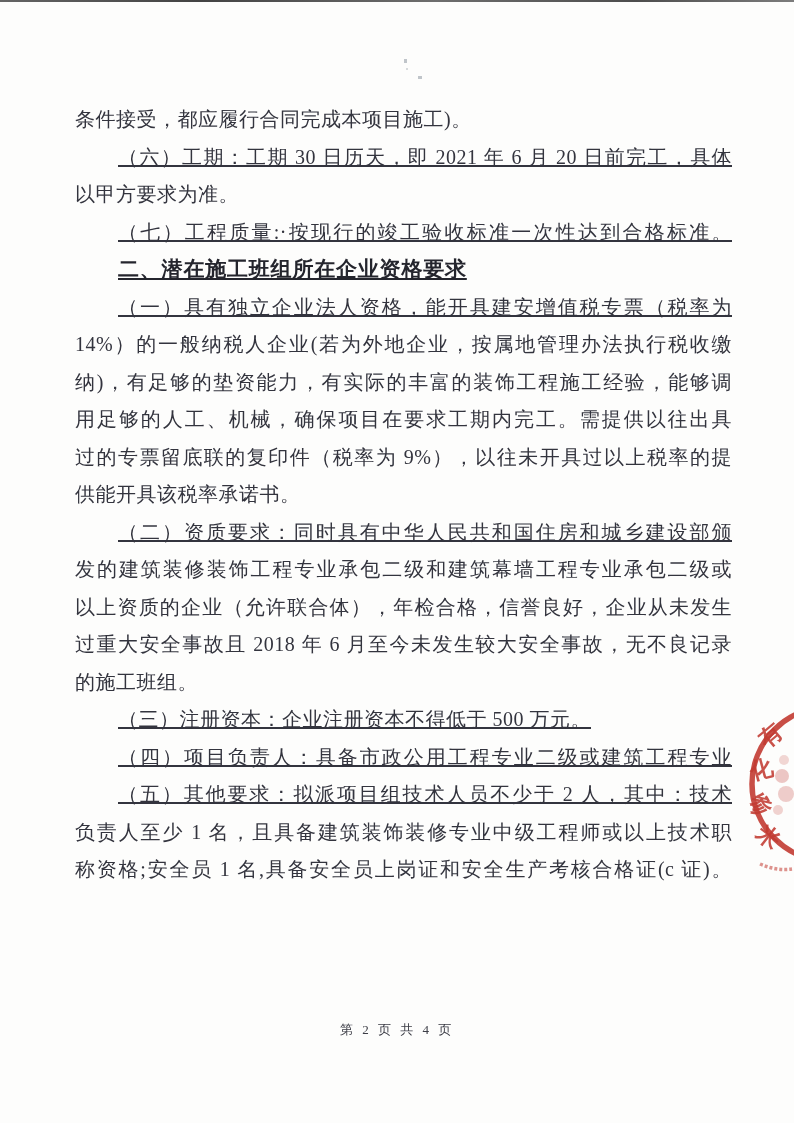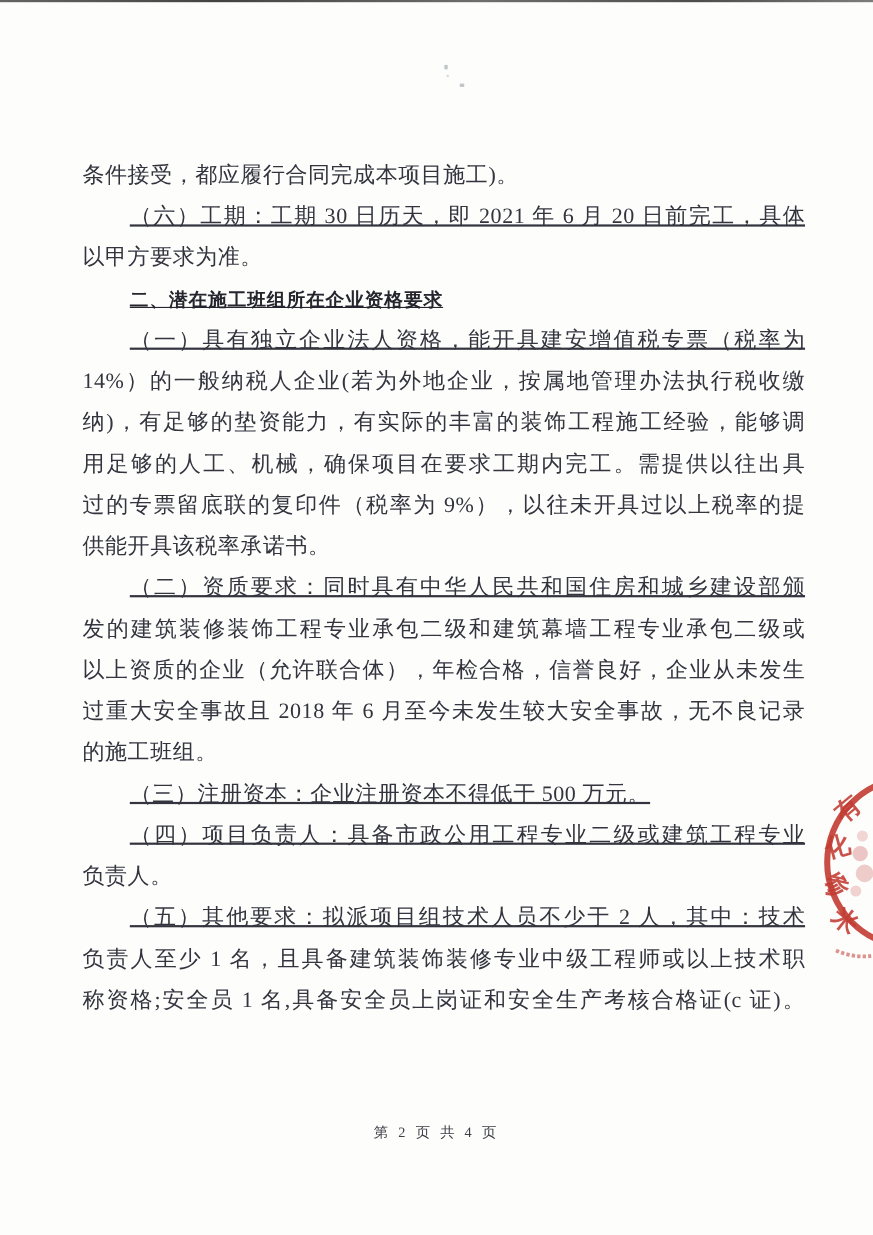--- a/index.html
+++ b/index.html
@@ -14,35 +14,34 @@
   .scan-topline{
     position:absolute;top:0;left:0;right:0;height:2px;
     background:linear-gradient(90deg,#4a4a4a,#222 25%,#555 55%,#2e2e2e 80%,#666);
     opacity:.85;
   }
   .doc-body{
     position:absolute;
     left:75px;top:101px;width:657px;
     color:#33343e;
     font-size:20px;
-    margin-top:40px;
   }
   .line{
     height:37.5px;
     line-height:37.5px;
     overflow:hidden;
     letter-spacing:0.5px;
   }
   .line.indent{text-indent:43px;text-decoration:underline;}
   .line.full{text-align:justify;text-align-last:justify;}
   .line.end{text-align:left;}
   .line.heading{
     font-weight:bold;
     color:#24252d;
-    font-size:17px;
+    font-size:21px;
     letter-spacing:0.8px;
   }
   .page-footer{
     position:absolute;left:0;right:0;top:1021px;
     text-align:center;
     font-size:13px;
     color:#3c3d46;
     letter-spacing:3px;
   }
   .seal{
@@ -68,35 +67,35 @@
   <div class="scan-topline"></div>
 
   <div class="speck s1"></div>
   <div class="speck s2"></div>
   <div class="speck s3"></div>
 
   <div class="doc-body" id="doc-lines">
       <div class="line end">条件接受，都应履行合同完成本项目施工)。</div>
       <div class="line full indent">（六）工期：工期 30 日历天，即 2021 年 6 月 20 日前完工，具体</div>
       <div class="line end">以甲方要求为准。</div>
+      <div class="line full indent">（七）工程质量:·按现行的竣工验收标准一次性达到合格标准。</div>
       <div class="line heading indent">二、潜在施工班组所在企业资格要求</div>
       <div class="line full indent">（一）具有独立企业法人资格，能开具建安增值税专票（税率为</div>
       <div class="line full">14%）的一般纳税人企业(若为外地企业，按属地管理办法执行税收缴</div>
       <div class="line full">纳)，有足够的垫资能力，有实际的丰富的装饰工程施工经验，能够调</div>
       <div class="line full">用足够的人工、机械，确保项目在要求工期内完工。需提供以往出具</div>
       <div class="line full">过的专票留底联的复印件（税率为 9%），以往未开具过以上税率的提</div>
       <div class="line end">供能开具该税率承诺书。</div>
       <div class="line full indent">（二）资质要求：同时具有中华人民共和国住房和城乡建设部颁</div>
       <div class="line full">发的建筑装修装饰工程专业承包二级和建筑幕墙工程专业承包二级或</div>
       <div class="line full">以上资质的企业（允许联合体），年检合格，信誉良好，企业从未发生</div>
       <div class="line full">过重大安全事故且 2018 年 6 月至今未发生较大安全事故，无不良记录</div>
       <div class="line end">的施工班组。</div>
       <div class="line end indent">（三）注册资本：企业注册资本不得低于 500 万元。</div>
       <div class="line full indent">（四）项目负责人：具备市政公用工程专业二级或建筑工程专业</div>
-      <div class="line end">负责人。</div>
       <div class="line full indent">（五）其他要求：拟派项目组技术人员不少于 2 人，其中：技术</div>
       <div class="line full">负责人至少 1 名，且具备建筑装饰装修专业中级工程师或以上技术职</div>
       <div class="line full">称资格;安全员 1 名,具备安全员上岗证和安全生产考核合格证(c 证)。</div>
     </div>
 
   <div class="page-footer">第 2 页 共 4 页</div>
 
   <div class="seal">
     <svg width="60" height="182" viewBox="0 0 60 182">
 

